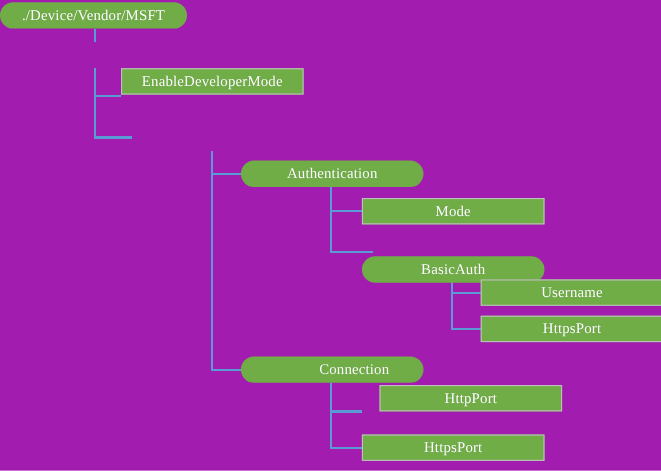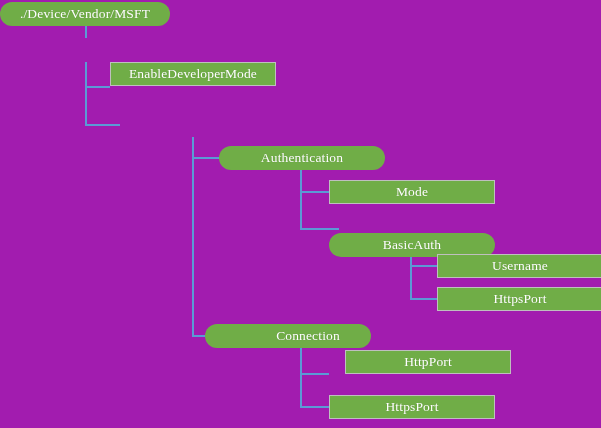--- a/index.html
+++ b/index.html
@@ -101,21 +101,21 @@
   </div>
 
   <div class="node rect" style="left:437px; top:254px; width:166px; height:24px;">
     <span class="node-label">Username</span>
   </div>
 
   <div class="node rect" style="left:437px; top:287px; width:166px; height:24px;">
     <span class="node-label">HttpsPort</span>
   </div>
 
-  <div class="node rounded" style="left:205px; top:324px; width:166px; height:24px;padding-left:40px;">
+  <div class="node rounded" style="left:219px; top:324px; width:166px; height:24px;padding-left:40px;">
     <span class="node-label">Connection</span>
   </div>
 
   <div class="node rect" style="left:329px; top:350px; width:166px; height:24px;margin-left:16px;">
     <span class="node-label">HttpPort</span>
   </div>
 
   <div class="node rect" style="left:329px; top:395px; width:166px; height:24px;">
     <span class="node-label">HttpsPort</span>
   </div>

